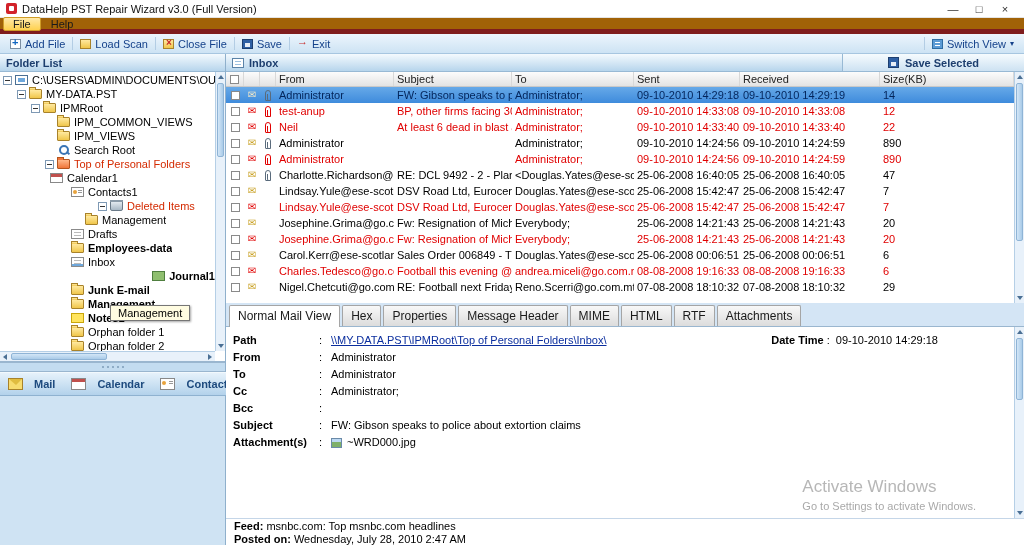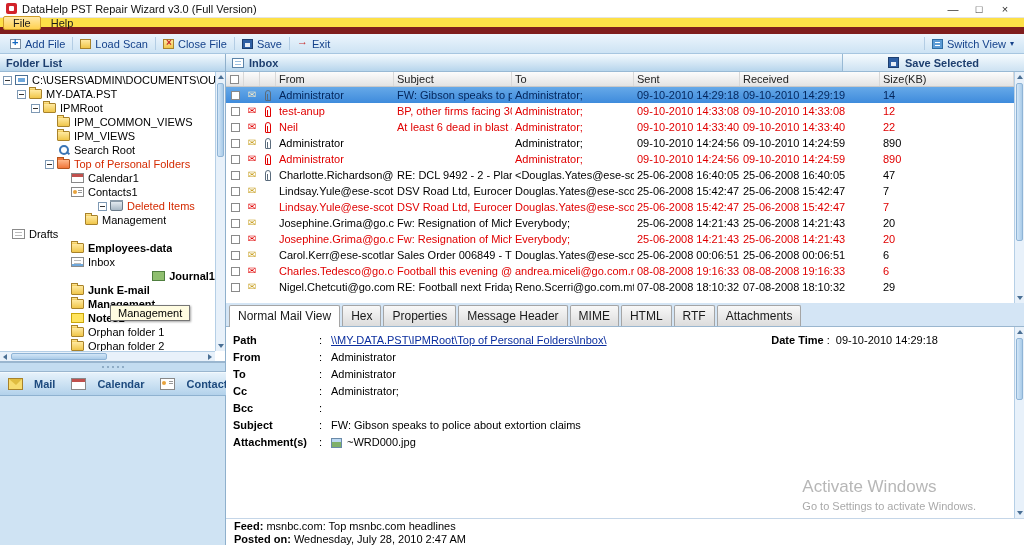--- a/index.html
+++ b/index.html
@@ -8,21 +8,21 @@
 
   
   .titlebar{height:18px;background:#fff;display:flex;align-items:center;padding:0 6px;border-bottom:1px solid #e4e4e4;flex:none;}
   .app-icon{width:11px;height:11px;background:#d2222a;border-radius:2px;margin-right:5px;position:relative;flex:none;}
   .app-icon::after{content:"";position:absolute;inset:3px;background:#fff;border-radius:1px;}
   .title-text{flex:1;font-size:11px;color:#101010;white-space:nowrap;overflow:hidden;}
   .win-controls{display:flex;flex:none;}
   .win-btn{width:26px;text-align:center;font-size:11px;color:#303030;line-height:16px;}
 
   
-  .menubar{height:16px;background:#fde047;display:flex;align-items:center;border-bottom:7px solid #7f1d1d;padding-left:3px;flex:none;}
+  .menubar{height:16px;background:#a16207;display:flex;align-items:center;border-bottom:5px solid #7f1d1d;padding-left:3px;flex:none;}
   .menu-item{padding:0 9px;height:14px;line-height:13px;color:#1a1a1a;border:1px solid transparent;border-radius:2px;}
   .menu-item.active{background:linear-gradient(#ffe9aa,#ffd14e);border-color:#cf9c27;}
 
   
   .toolbar{height:20px;background:linear-gradient(#ecf5fc,#cde3f4);display:flex;align-items:center;border-bottom:1px solid #a7c6e0;padding:0 4px;color:#15428b;flex:none;}
   .tb-group{display:flex;align-items:center;height:100%;}
   .tb-btn{display:flex;align-items:center;gap:4px;padding:0 6px;height:100%;white-space:nowrap;}
   .tb-sep{width:1px;height:13px;background:#b3cde4;margin:0 1px;}
   .toolbar .spacer{flex:1;}
   .tbi{display:inline-block;width:11px;height:10px;position:relative;flex:none;}
@@ -255,41 +255,41 @@
             <div class="tree-row" style="padding-left: 45px;">
               <span class="exp-sp"></span>
               <span class="ic ic-search"></span>
               <span class="tree-label">Search Root</span>
             </div>
             <div class="tree-row" style="padding-left: 45px;">
               <span class="exp"></span>
               <span class="ic ic-folder-red"></span>
               <span class="tree-label red">Top of Personal Folders</span>
             </div>
-            <div class="tree-row" style="padding-left: 59px;">
+            <div class="tree-row" style="padding-left: 38px;">
               <span class="exp-sp"></span>
               <span class="ic ic-calendar"></span>
               <span class="tree-label">Calendar1</span>
             </div>
             <div class="tree-row" style="padding-left: 59px;">
               <span class="exp-sp"></span>
               <span class="ic ic-contacts"></span>
               <span class="tree-label">Contacts1</span>
             </div>
             <div class="tree-row" style="padding-left: 59px; margin-left: 39px;">
               <span class="exp"></span>
               <span class="ic ic-trash"></span>
               <span class="tree-label red">Deleted Items</span>
             </div>
             <div class="tree-row" style="padding-left: 73px;">
               <span class="exp-sp"></span>
               <span class="ic ic-folder"></span>
               <span class="tree-label">Management</span>
             </div>
-            <div class="tree-row" style="">
+            <div class="tree-row" style="padding-left: 59px;">
               <span class="exp-sp"></span>
               <span class="ic ic-drafts"></span>
               <span class="tree-label">Drafts</span>
             </div>
             <div class="tree-row" style="padding-left: 59px;">
               <span class="exp-sp"></span>
               <span class="ic ic-folder"></span>
               <span class="tree-label bold">Employees-data</span>
             </div>
             <div class="tree-row" style="padding-left: 59px;">

